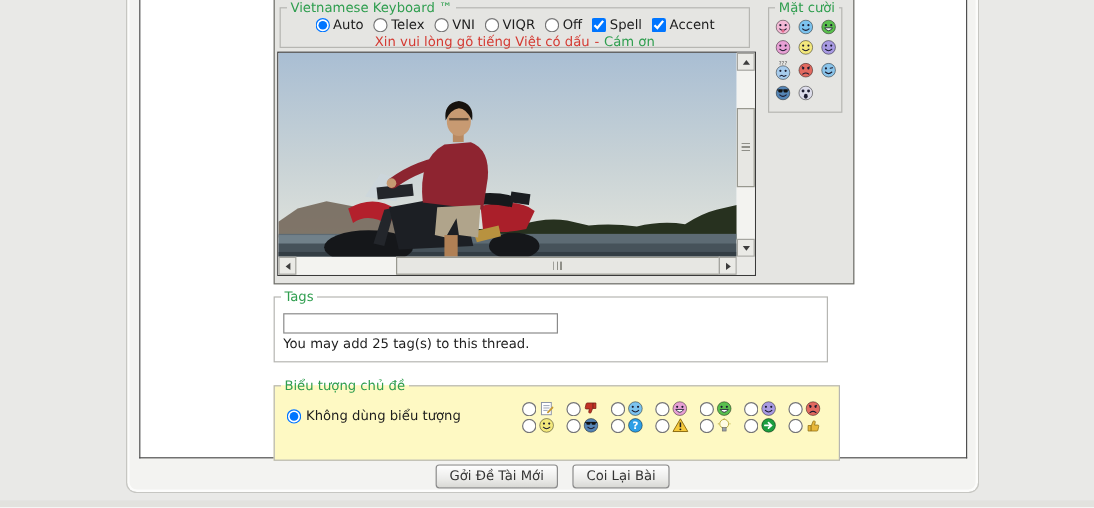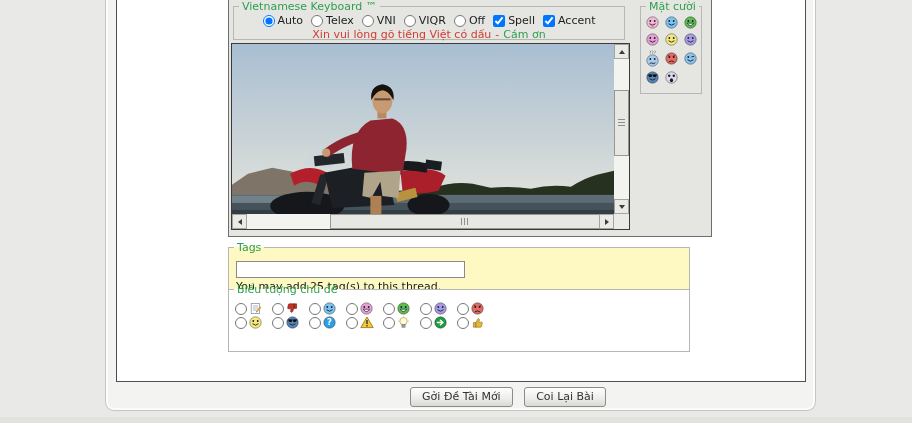--- a/index.html
+++ b/index.html
@@ -50,37 +50,37 @@
   .tri-down{width:0;height:0;border-left:3.5px solid transparent;border-right:3.5px solid transparent;border-top:4.5px solid #3d3d3d;}
   .tri-left{width:0;height:0;border-top:3.5px solid transparent;border-bottom:3.5px solid transparent;border-right:4.5px solid #3d3d3d;}
   .tri-right{width:0;height:0;border-top:3.5px solid transparent;border-bottom:3.5px solid transparent;border-left:4.5px solid #3d3d3d;}
   .sb-thumb-v{position:absolute;left:0;top:46px;width:15px;height:66px;background:#e7e7e3;border:1px solid #98988f;}
   .sb-thumb-v::after{content:'';position:absolute;left:3px;top:28px;width:7px;height:8px;
     background:repeating-linear-gradient(to bottom,#8f8f88 0 1px,transparent 1px 3px);}
   .sb-thumb-h{position:absolute;left:98px;top:0;width:270px;height:15px;background:#e7e7e3;border:1px solid #98988f;}
   .sb-thumb-h::after{content:'';position:absolute;top:3px;left:130px;width:8px;height:7px;
     background:repeating-linear-gradient(to right,#8f8f88 0 1px,transparent 1px 3px);}
 
-  #tags-fieldset{left:228px;top:241px;width:462px;height:61px;background:#fef9c3;}
+  #tags-fieldset{left:228px;top:241px;width:462px;height:61px;background:#ffffff;}
   .fs-pad{padding:6px 6px 2px 6px;}
   .tags-hint{margin:2px 0 2px 1px;}
   .tag-input{display:block;width:229px;height:17px;border:1px solid #8a8a8a;font-size:11px;padding:1px 3px;margin:1px 0 2px 1px;font-family:inherit;}
   .tags-note{margin:2px 0 0 1px;}
 
-  #icon-fieldset{left:228px;top:283px;width:462px;height:69px;background:#ffffff;}
+  #icon-fieldset{left:228px;top:315px;width:462px;height:69px;background:#fef9c3;}
   .icon-instruction{margin:3px 0 3px 2px;}
   .icon-row-area{display:flex;align-items:flex-start;}
   .no-icon{display:inline-flex;align-items:center;margin:6px 0 0 4px;width:196px;flex:none;}
   .no-icon input{width:12px;height:12px;margin:0 4px 0 0;}
   .icon-grid{display:grid;grid-template-columns:repeat(7,36px);gap:1px 1px;}
   .icell{display:inline-flex;align-items:center;cursor:default;}
   .icell input{width:12px;height:12px;margin:0 2px 0 0;}
   .icell .ic{display:inline-flex;line-height:0;}
 
-  .btn-row{position:absolute;left:105px;top:387px;width:806px;text-align:center;}
+  .btn-row{position:absolute;left:105px;top:387px;width:711px;text-align:center;}
   .btn{font-family:inherit;font-size:11px;color:#333;padding:2px 11px 3px 11px;margin:0 4px;
     border:1px solid #8b8b8b;border-radius:3px;background:linear-gradient(#fefefe,#ececea 60%,#d9d9d5);cursor:pointer;}
 </style>
 </head>
 <body>
 
 <div class="page">
   <div class="outer-panel"></div>
   <div class="inner-box"></div>
 
@@ -308,20 +308,24 @@
     <div class="fs-pad">
       <input class="tag-input" type="text" value="" style="">
       <div class="tags-note">You may add 25 tag(s) to this thread.</div>
     </div>
   </fieldset>
 
   <fieldset id="icon-fieldset">
     <legend>Biểu tượng chủ đề</legend>
     <div class="fs-pad">
       <div class="icon-row-area">
+        <label class="no-icon">
+          <input type="radio" name="ticon" checked="" style="">
+          <span>Không dùng biểu tượng</span>
+        </label>
         <div class="icon-grid">
             <label class="icell">
               <input type="radio" name="ticon" style="">
               <span class="ic">
                 <svg width="13" height="13" viewBox="0 0 13 13">
                   <rect x="2.2" y="1.4" width="8.2" height="10.2" fill="#ffffff" stroke="#8a93a5" stroke-width=".8"></rect>
                   <path d="M3.8,4 L9,4 M3.8,6 L9,6 M3.8,8 L7.4,8" stroke="#9aa3b5" stroke-width=".8"></path>
                   <path d="M7.6,9.6 L11.4,5.6" stroke="#c89a30" stroke-width="1.5" stroke-linecap="round"></path>
                 </svg>
               </span>

